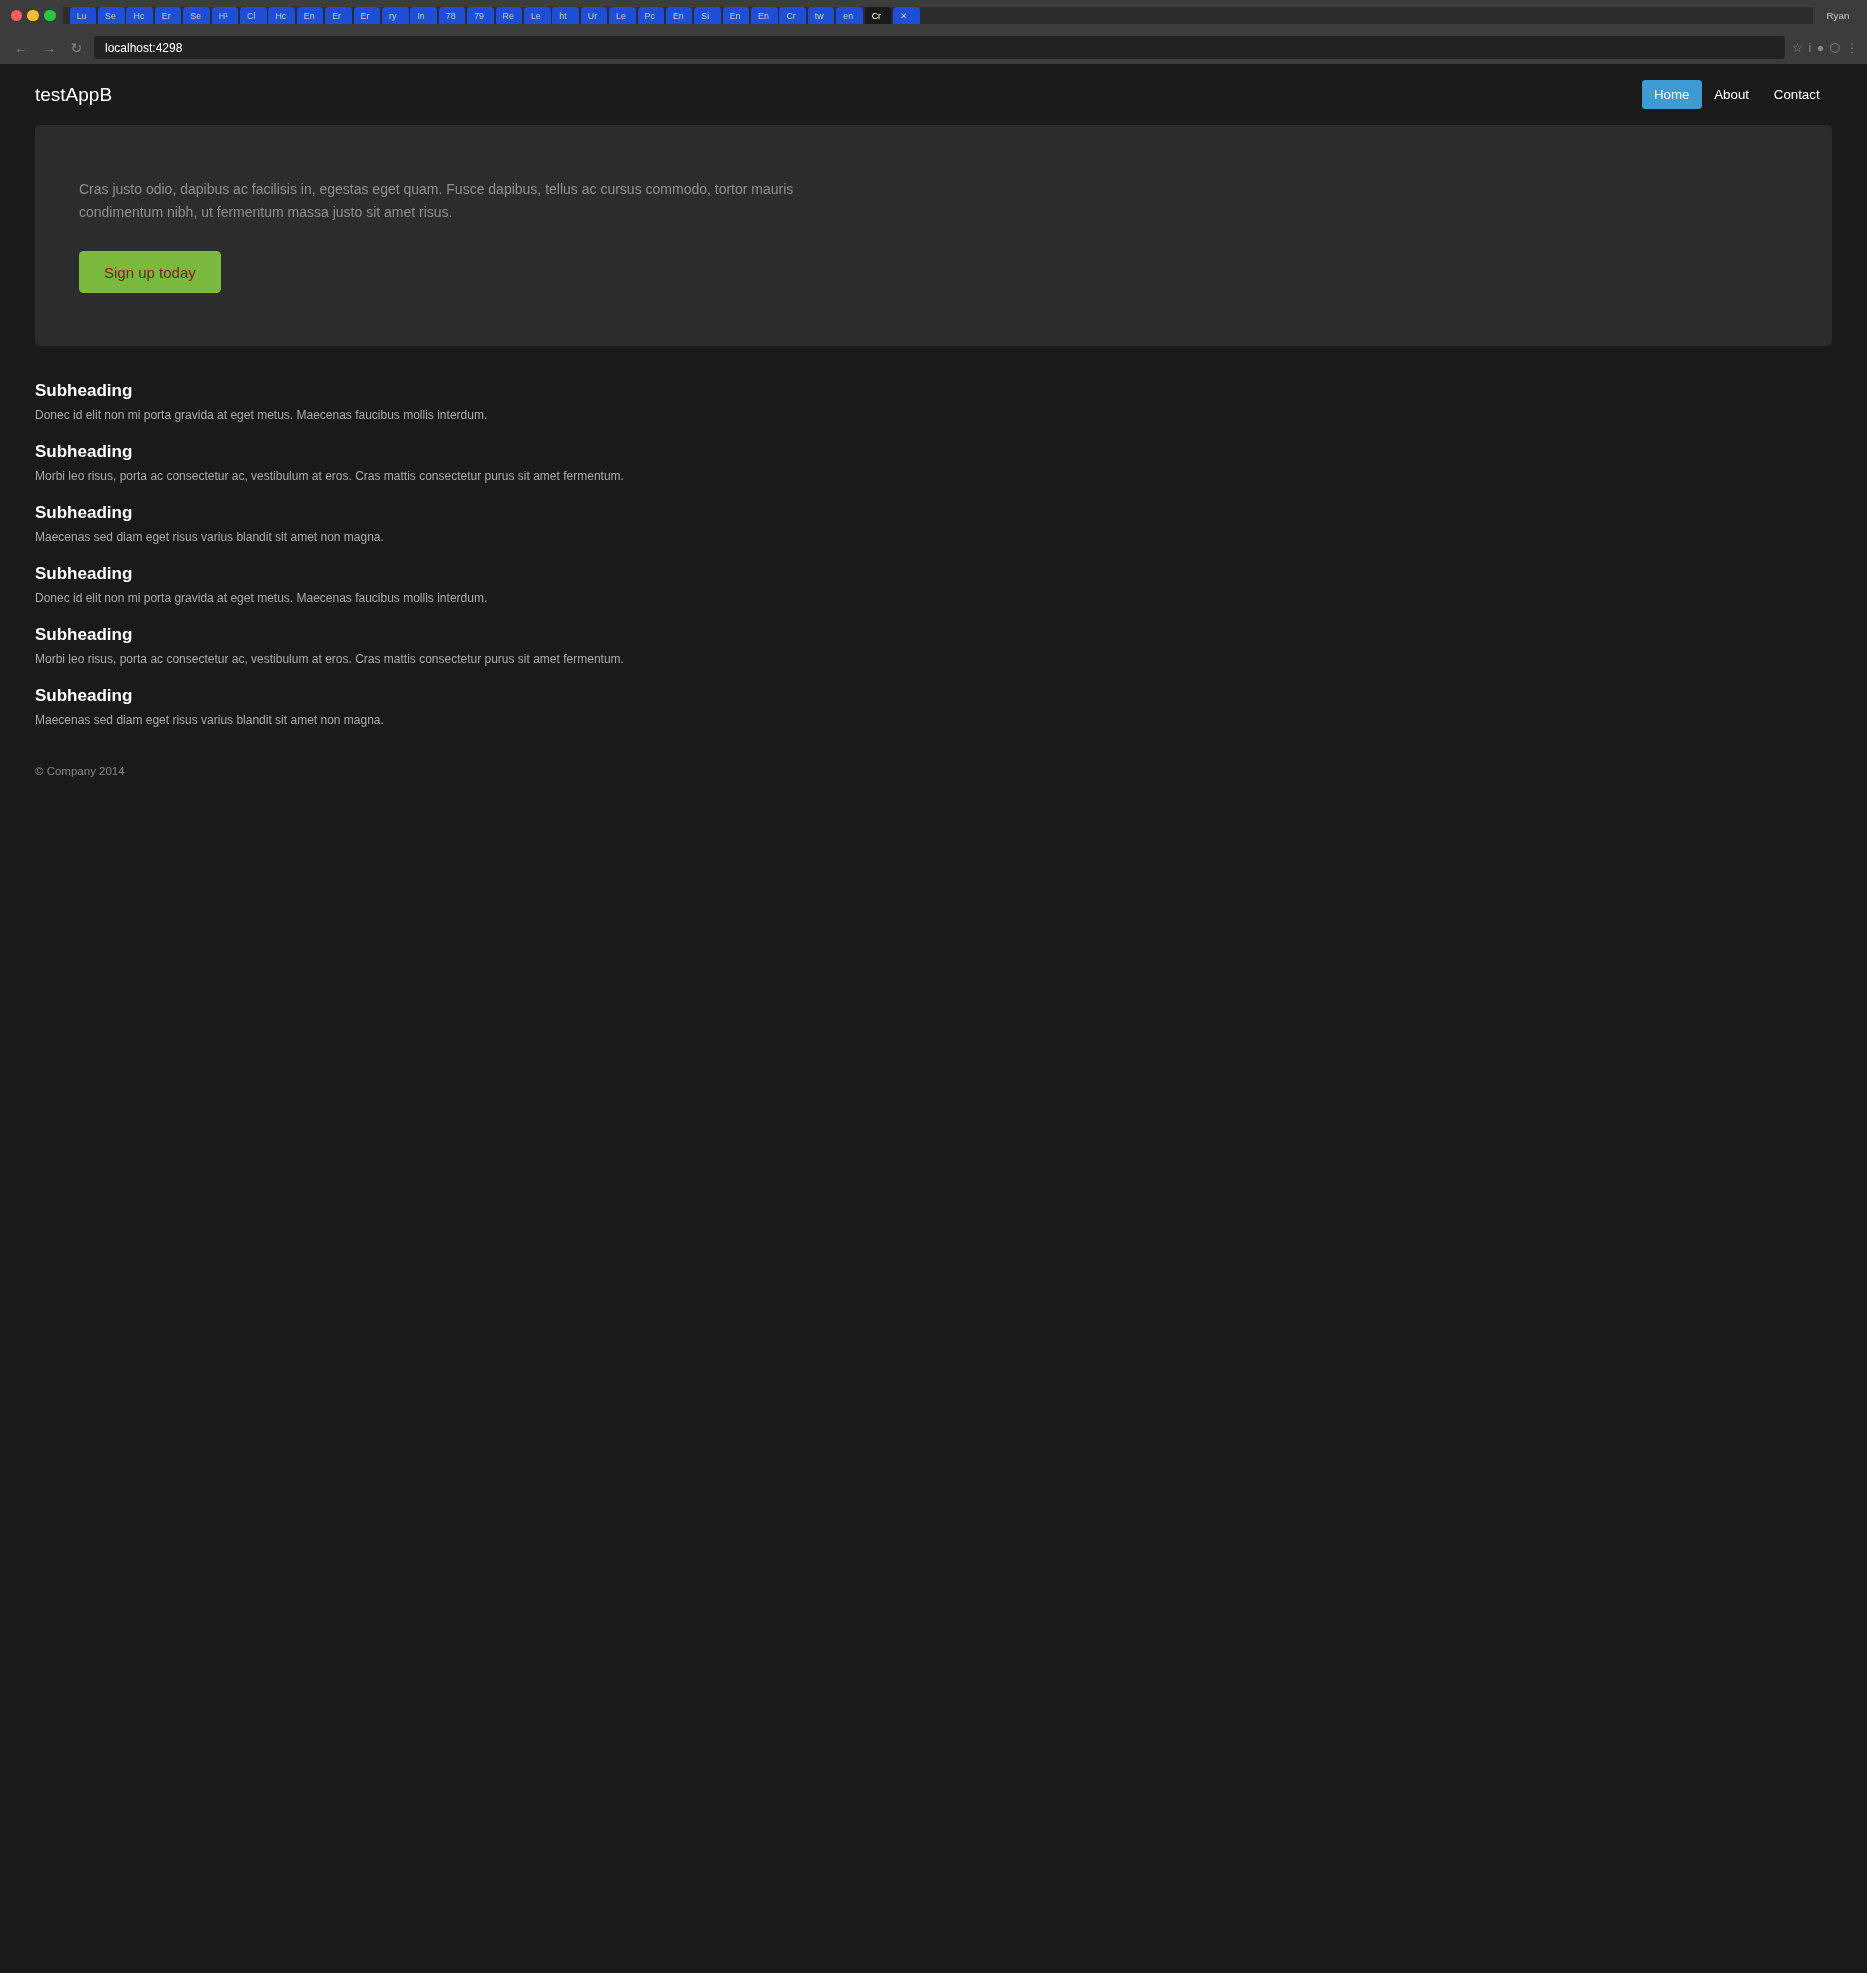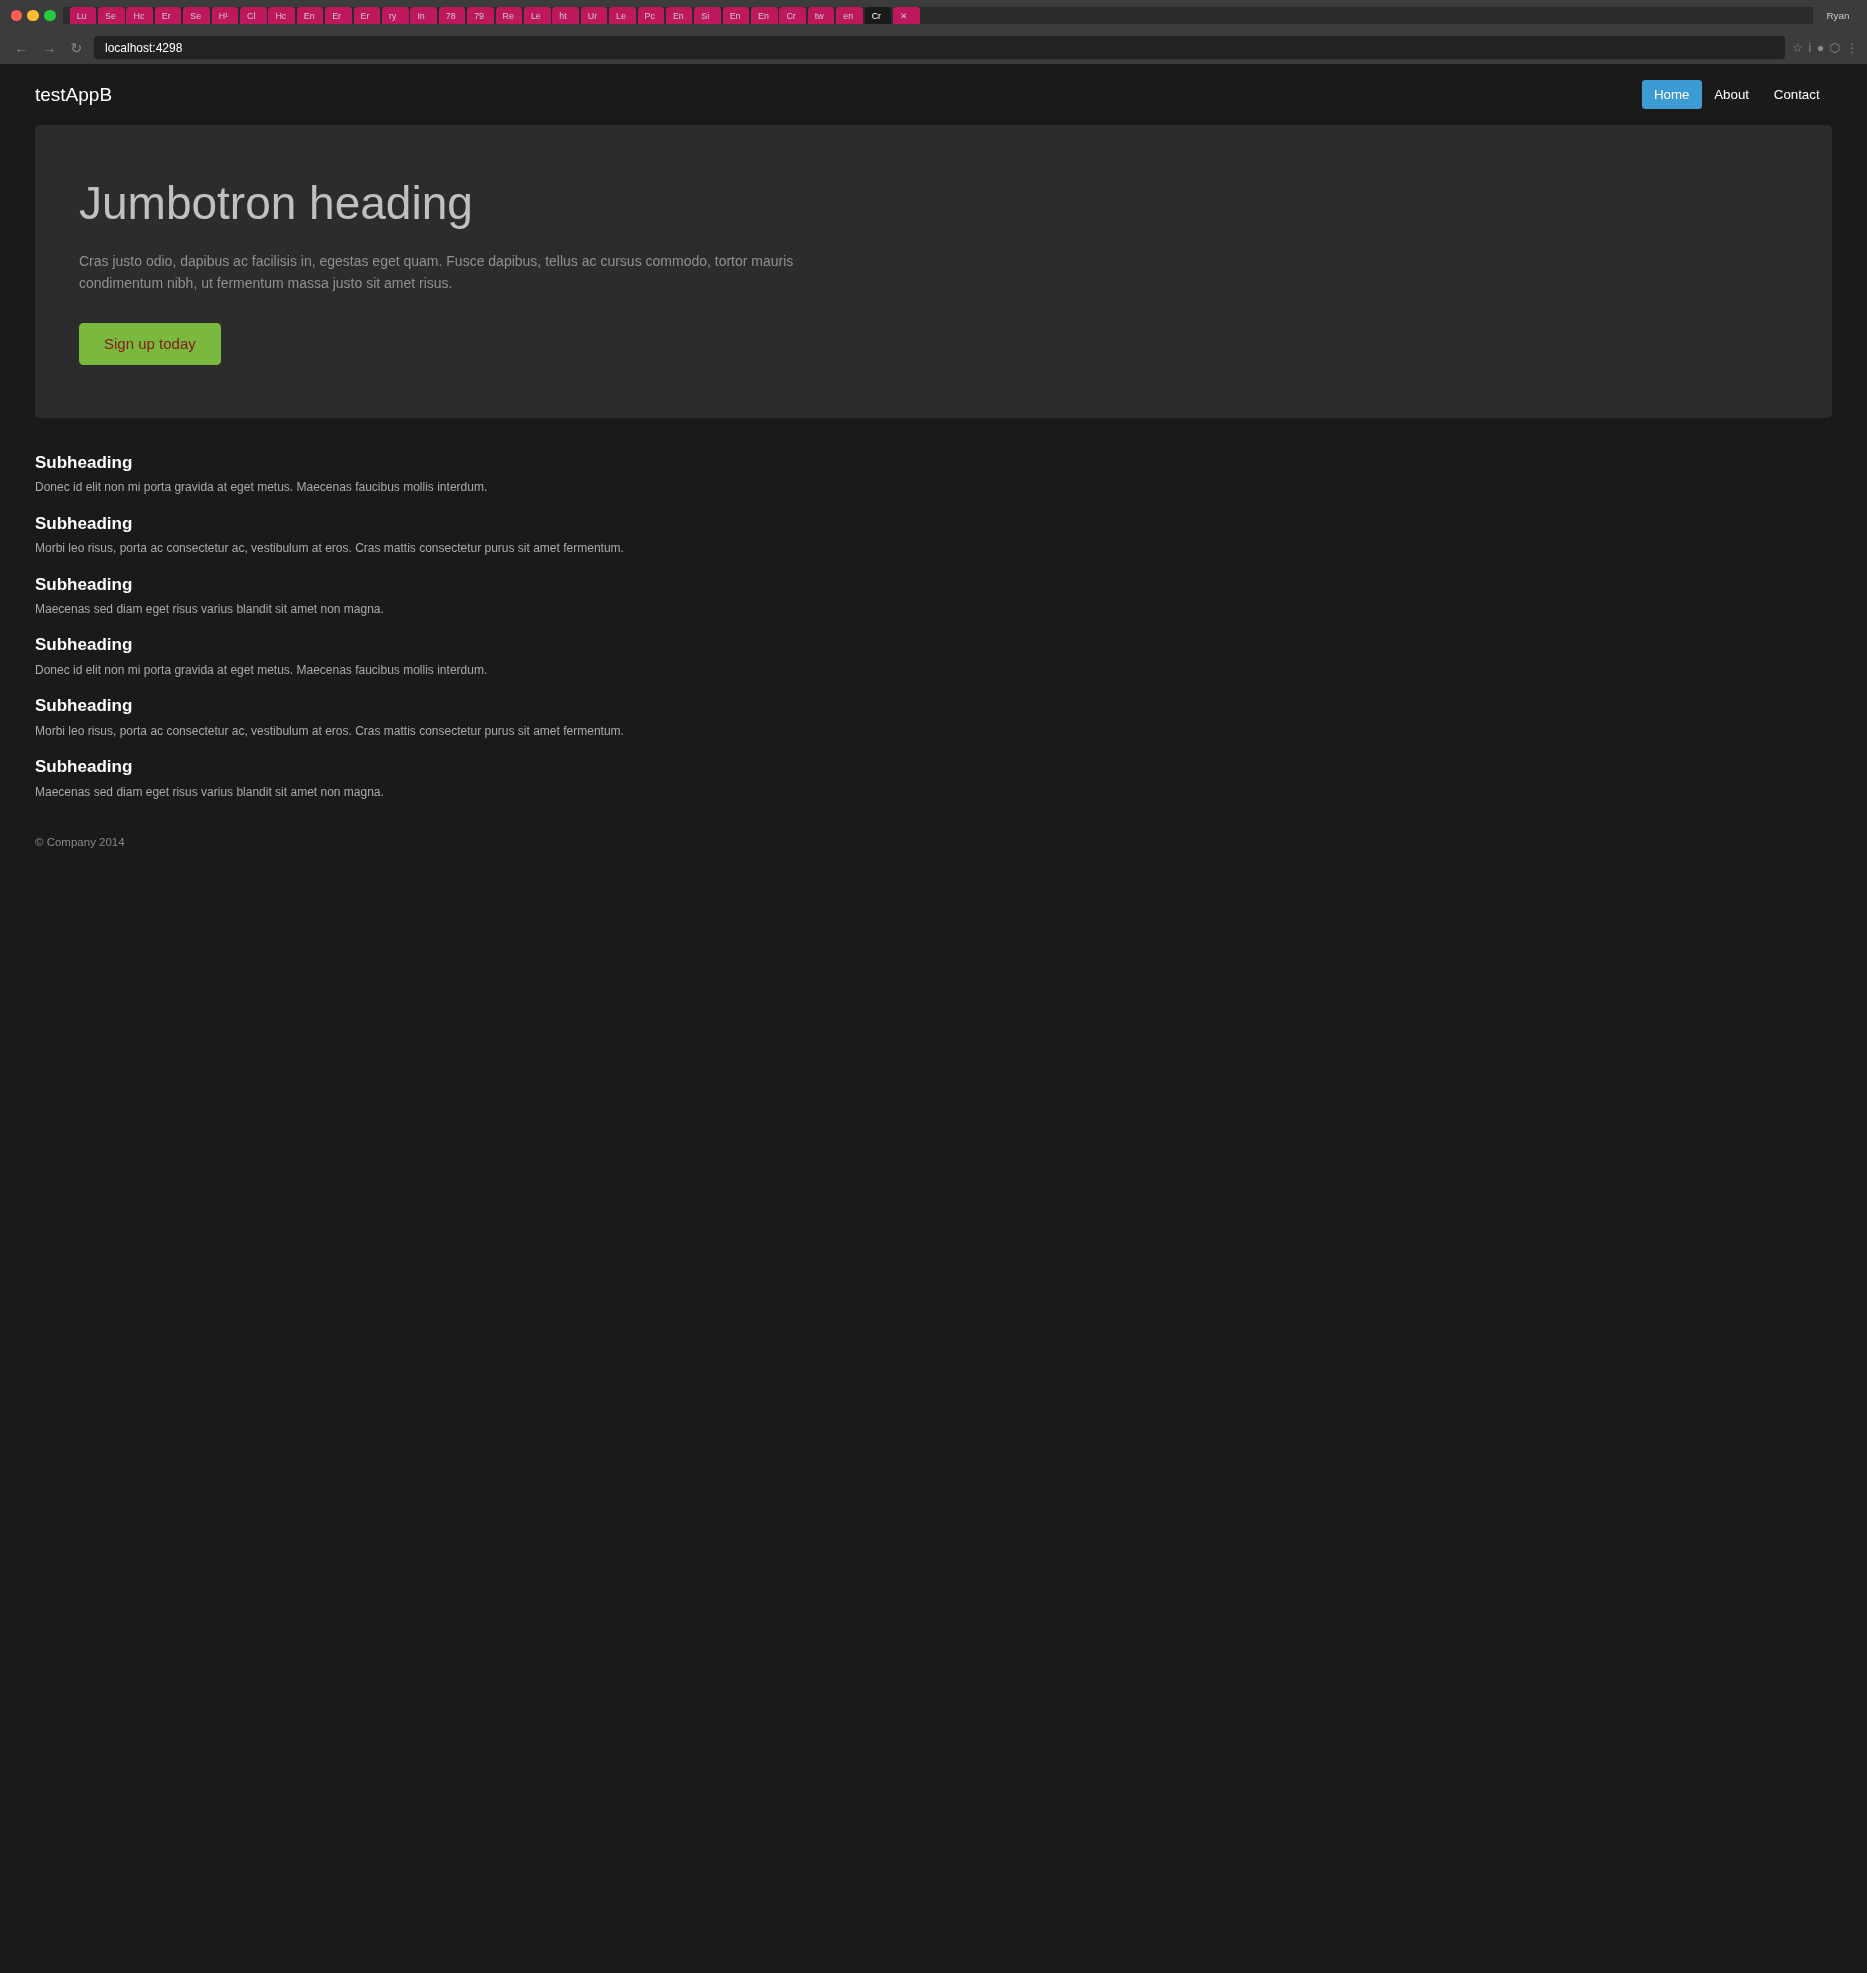--- a/index.html
+++ b/index.html
@@ -48,21 +48,21 @@
       display: flex;
       align-items: center;
       background: #2c2c2c;
       padding: 0 7px;
       overflow: hidden;
       gap: 1.8px;
       flex: 1;
     }
 
     .browser-tab {
-      background: #be185d;
+      background: #1d4ed8;
       color: #ccc;
       font-size: 8.9px;
       padding: 3.5px 7px;
       border-radius: 3.5px 3.5px 0 0;
       white-space: nowrap;
       overflow: hidden;
       text-overflow: ellipsis;
       max-width: 53px;
       min-width: 26.6px;
     }
@@ -291,21 +291,20 @@
   <nav class="navbar">
     <a class="navbar-brand">testAppB</a>
     <div class="navbar-nav" id="nav-links">
     <a class="nav-link active" href="#">Home</a>
         <a class="nav-link" href="#">About</a>
         <a class="nav-link" href="#">Contact</a>
       </div>
   </nav>
 
   <div class="jumbotron">
-    <h1 class="jumbotron-heading">Jumbotron heading</h1>
     <p class="jumbotron-text">Cras justo odio, dapibus ac facilisis in, egestas eget quam. Fusce dapibus, tellus ac cursus commodo, tortor mauris condimentum nibh, ut fermentum massa justo sit amet risus.</p>
     <button class="btn-signup">Sign up today</button>
   </div>
 
   <div class="content-sections" id="sections-container">
   <div class="section-item">
         <h2 class="section-subheading">Subheading</h2>
         <p class="section-body">Donec id elit non mi porta gravida at eget metus. Maecenas faucibus mollis interdum.</p>
       </div>
       <div class="section-item">

